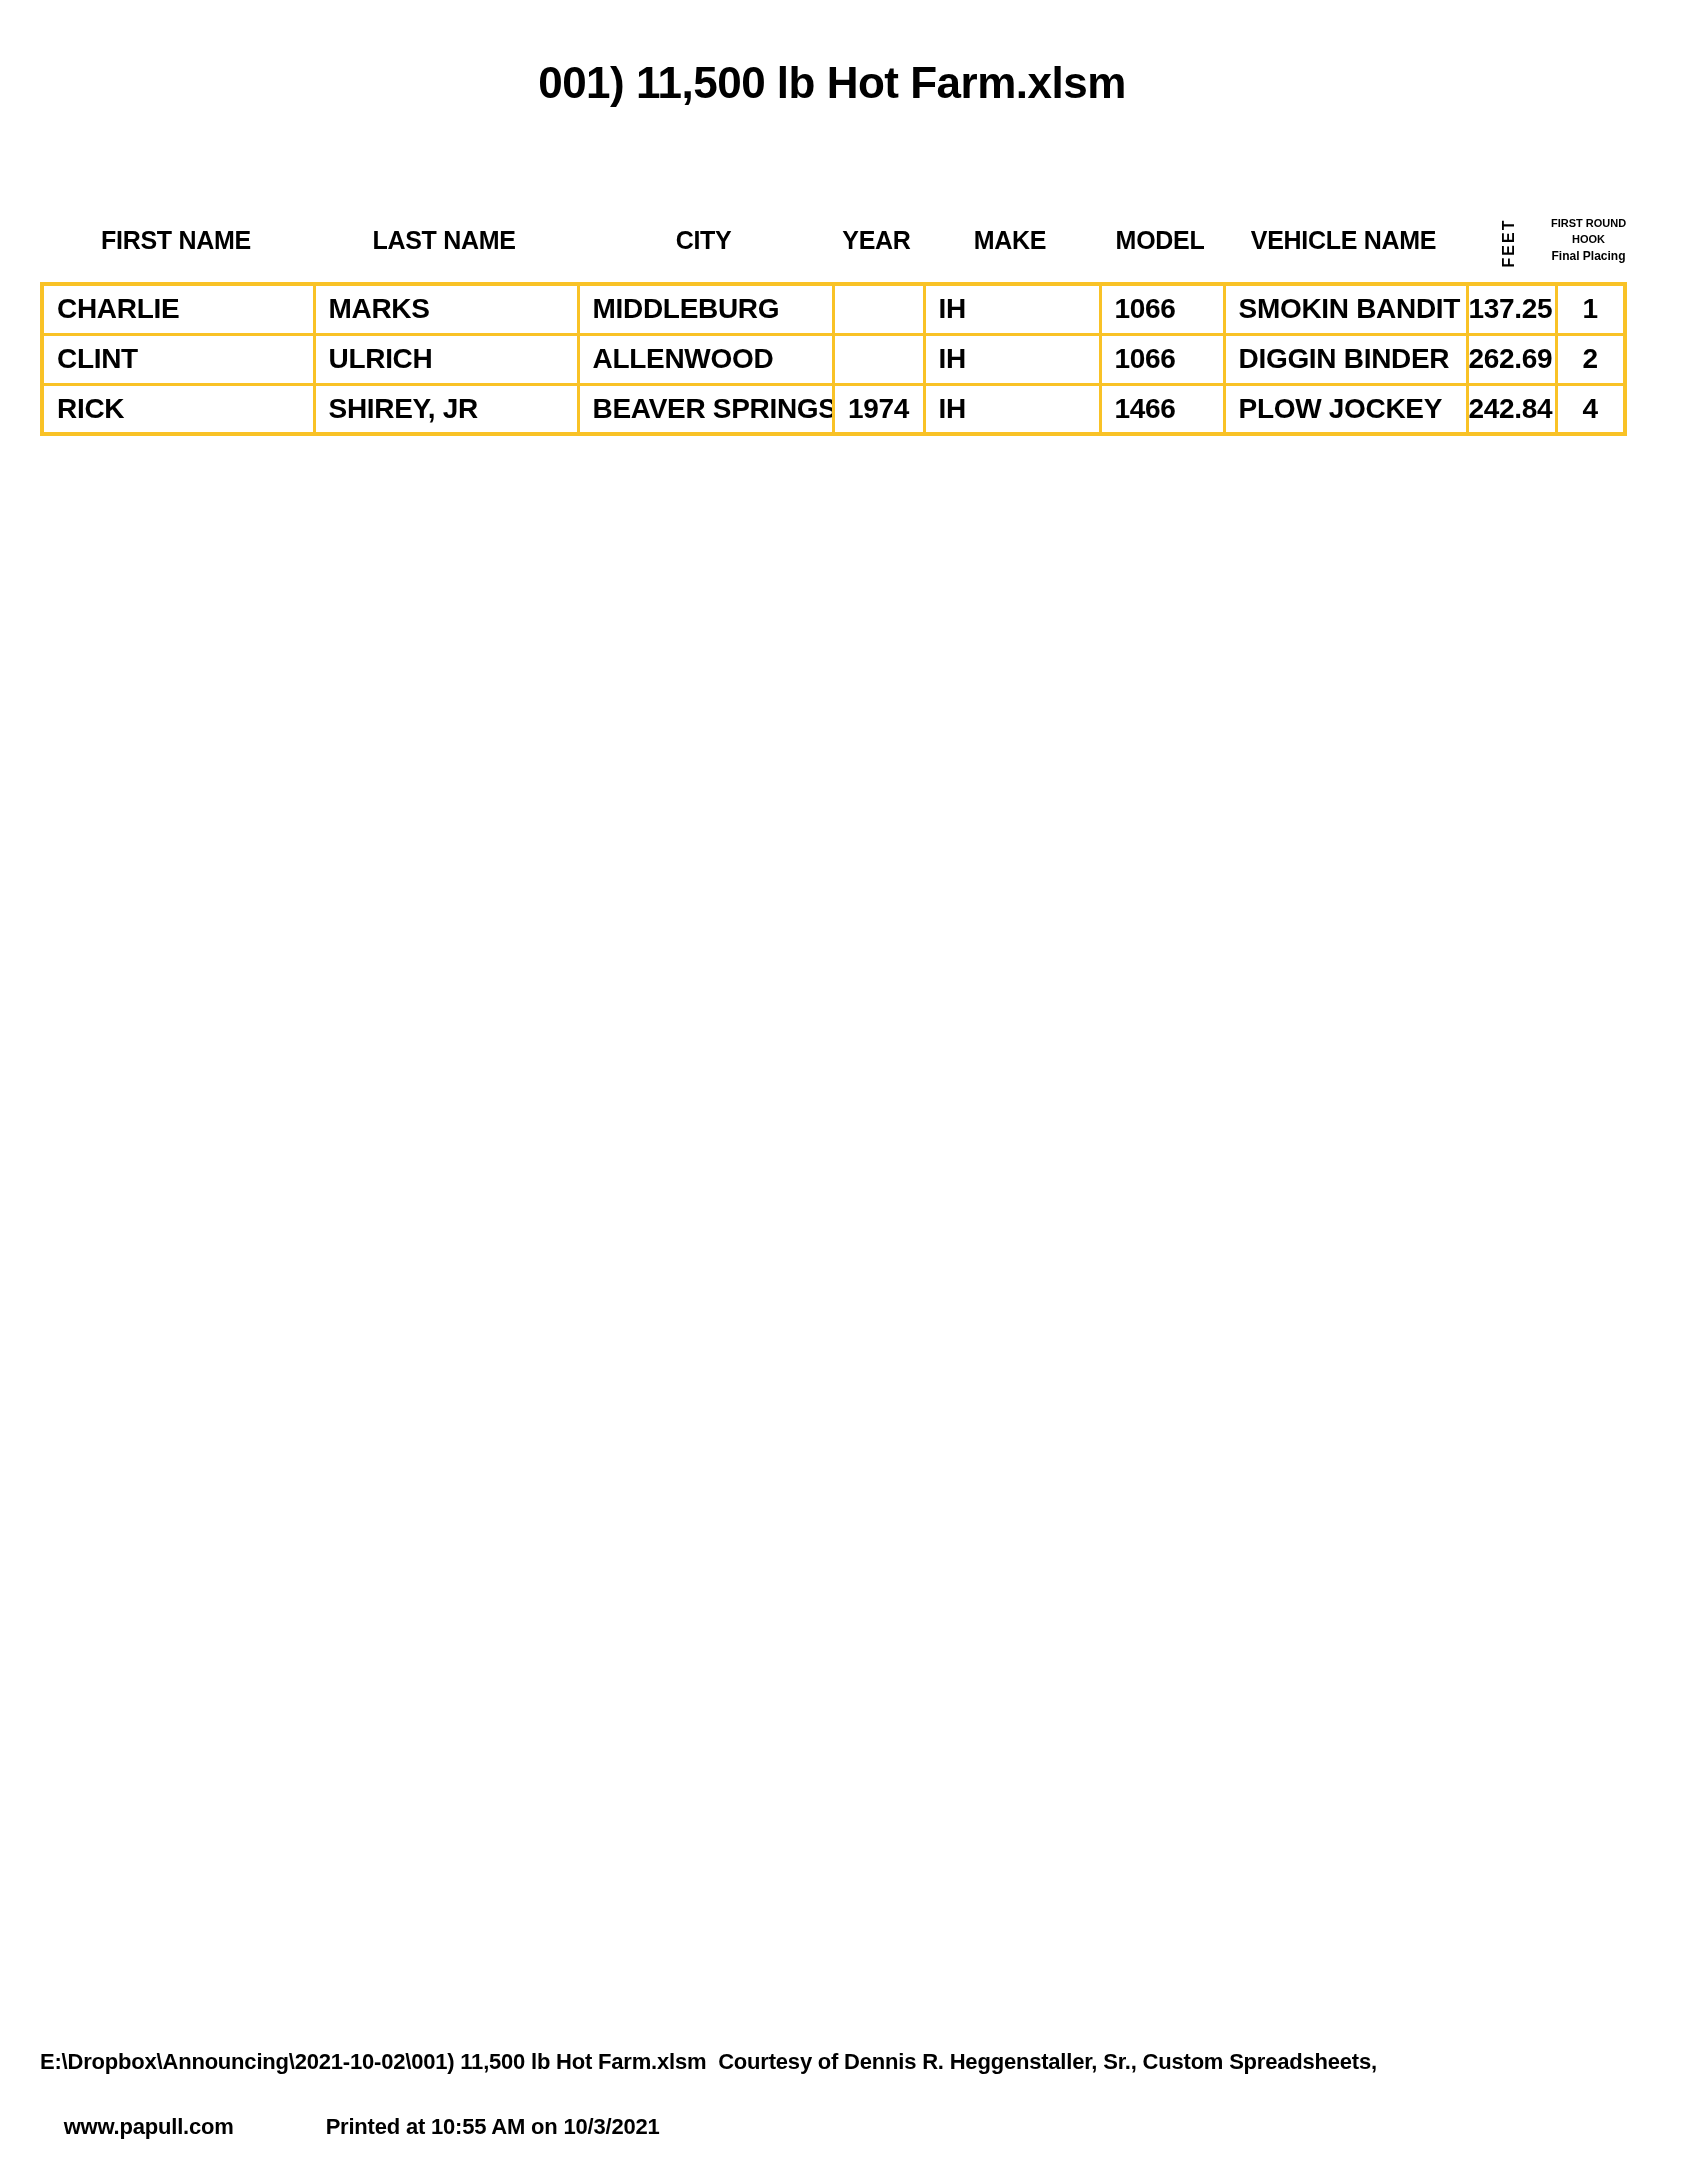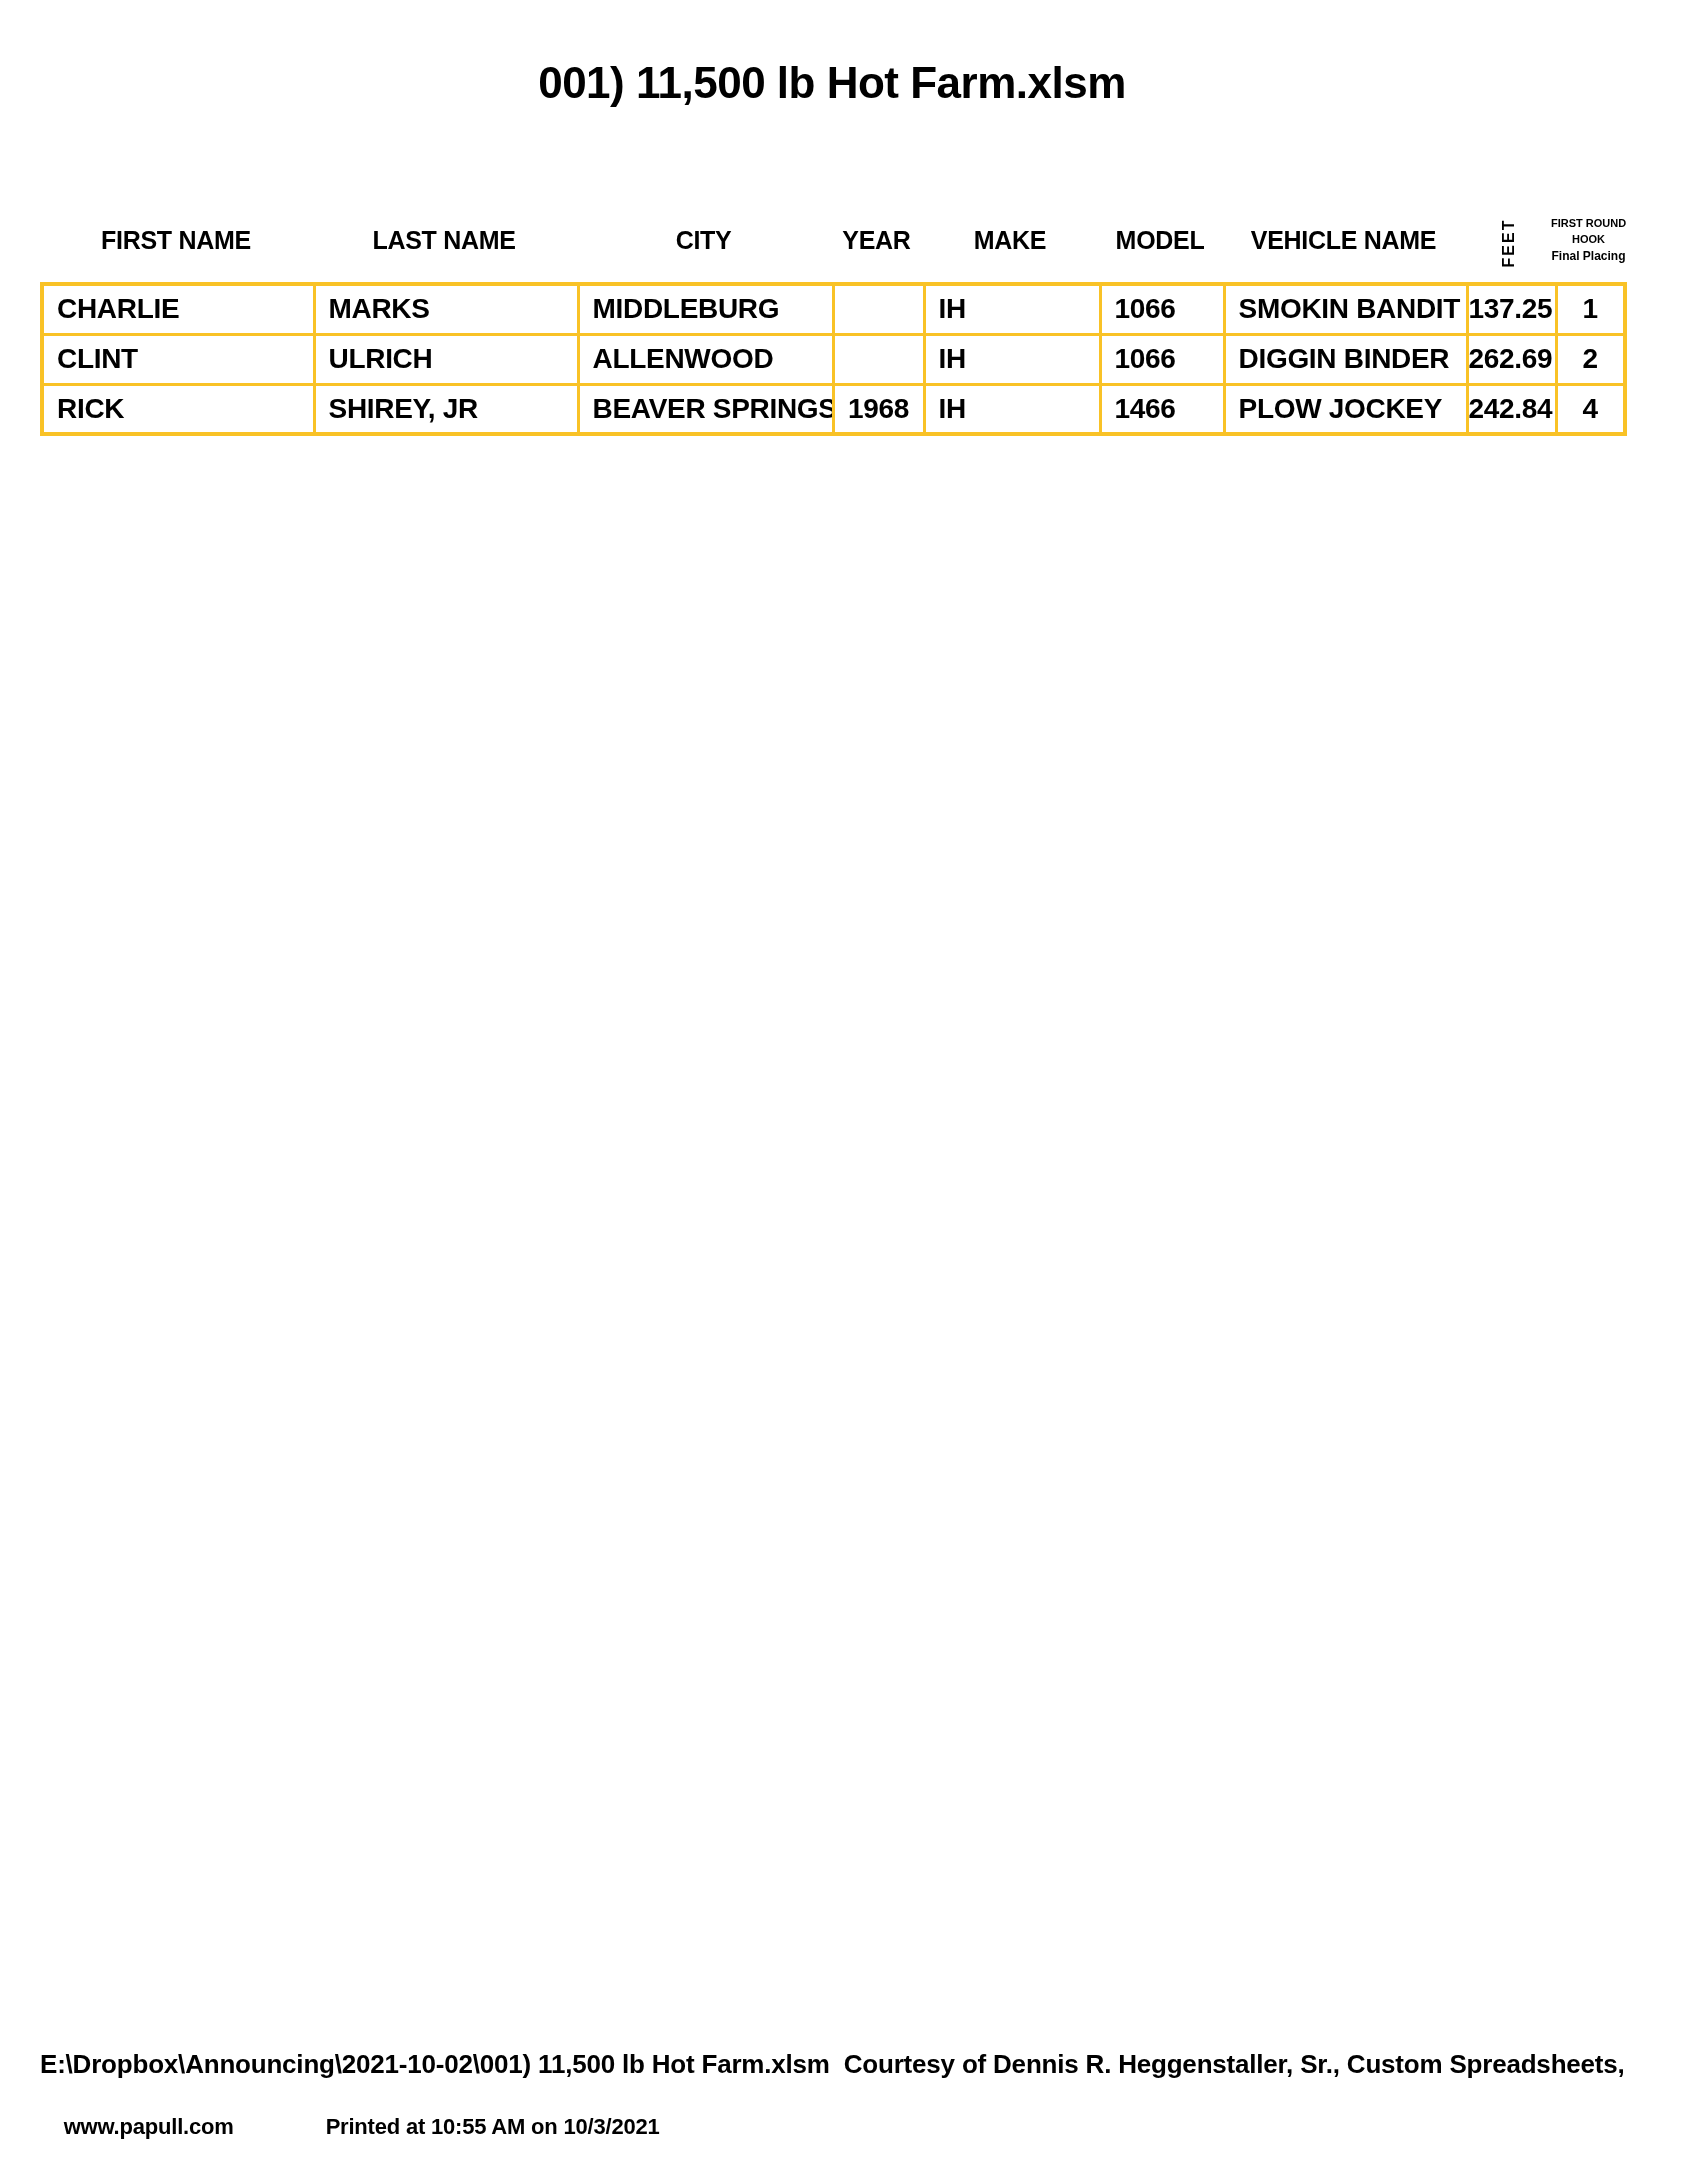--- a/index.html
+++ b/index.html
@@ -79,21 +79,21 @@
     white-space: nowrap; overflow: hidden;
     background: #ffffff;
   }
   td.al { text-align: left; padding-left: 13px; }
   td.ac { text-align: center; }
   td.ar { text-align: right; padding-right: 8px; }
 
   
   .footer-line-1 {
     position: absolute; left: 40px; top: 2049px;
-    font-size: 26px; font-weight: bold; letter-spacing: -0.2px;
+    font-size: 22px; font-weight: bold; letter-spacing: -0.2px;
     white-space: pre;
   }
   .footer-line-2 {
     position: absolute; left: 40px; top: 2088px;
     font-size: 22px; font-weight: bold; letter-spacing: -0.2px;
     white-space: pre;
   }
   .footer-line-2 .printed { margin-left: 92px; }
 </style>
 </head>
@@ -155,21 +155,21 @@
           <td class="al">IH</td>
           <td class="al">1066</td>
           <td class="al">DIGGIN BINDER</td>
           <td class="ar">262.69</td>
           <td class="ac">2</td>
         </tr>
         <tr>
           <td class="al">RICK</td>
           <td class="al">SHIREY, JR</td>
           <td class="al">BEAVER SPRINGS</td>
-          <td class="ac">1968</td>
+          <td class="ac">1974</td>
           <td class="al">IH</td>
           <td class="al">1466</td>
           <td class="al">PLOW JOCKEY</td>
           <td class="ar">242.84</td>
           <td class="ac">4</td>
         </tr>
       </tbody>
   </table>
 
   <div class="footer-line-1">E:\Dropbox\Announcing\2021-10-02\001) 11,500 lb Hot Farm.xlsm  Courtesy of Dennis R. Heggenstaller, Sr., Custom Spreadsheets,</div>

